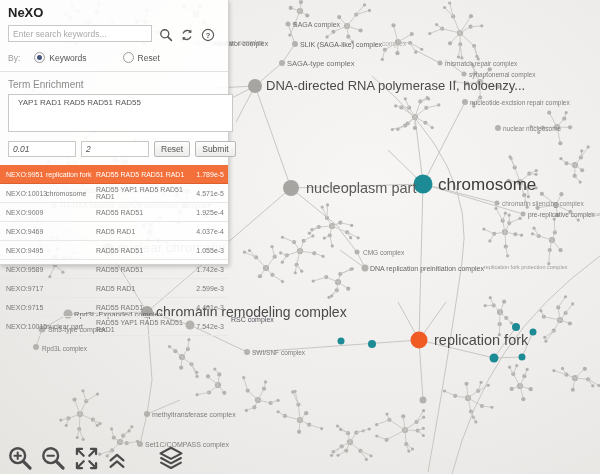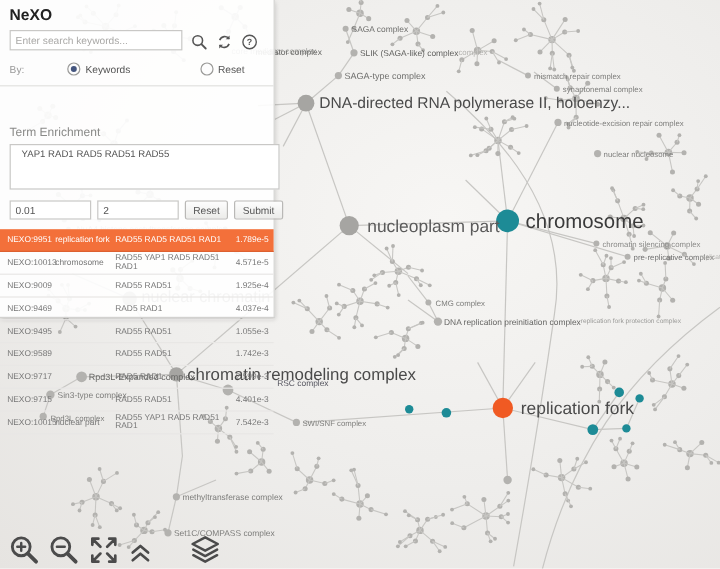--- a/index.html
+++ b/index.html
@@ -12,32 +12,32 @@
   .panel{position:absolute;left:0;top:0;width:229px;height:265px;box-sizing:border-box;
          background:rgba(255,255,255,0.90);border:1px solid #d2d1cf;border-left:none;border-top:none;
          box-shadow:1px 2px 4px rgba(0,0,0,0.18);z-index:10;}
   .panel-title{font-size:13px;font-weight:bold;color:#222;padding:5px 8px 3px 8px;}
   .search-row{display:flex;align-items:flex-end;padding:2px 8px 0 8px;gap:7px;}
   .search-row input{width:134px;height:15px;border:1px solid #c9c8c6;font-size:8.5px;
                     padding:0 4px;color:#555;background:#fff;outline:none;}
   .search-row input::placeholder{color:#a9a8a6;}
   .pico{width:14px;height:14px;flex:0 0 auto;cursor:pointer;}
   .by-row{display:flex;align-items:center;padding:10px 8px 8px 8px;font-size:8.5px;color:#555;
-          border-bottom:1px solid #e2e1df;gap:22px;}
+          border-bottom:1px solid #e2e1df;}
   .by-label{color:#999;margin-right:14px;}
   .radio{display:inline-block;width:9px;height:9px;border:1px solid #9a9a98;border-radius:50%;
          margin-right:4px;position:relative;background:#fdfdfd;vertical-align:-1px;cursor:pointer;}
   .radio.sel::after{content:"";position:absolute;left:2px;top:2px;width:5px;height:5px;border-radius:50%;
          background:#44557e;}
   .radio-group{margin-right:36px;display:flex;align-items:flex-end;}
-  .section-title{font-size:10px;color:#8a8a88;padding:7px 8px 4px 8px;margin-top:26px;}
+  .section-title{font-size:10px;color:#8a8a88;padding:7px 8px 4px 8px;}
   .query-area{display:block;margin:0 8px;width:205px;height:30px;border:1px solid #c9c8c6;resize:none;
               font-family:"Liberation Sans",sans-serif;font-size:8px;color:#555;padding:3px 9px;outline:none;background:#fff;}
   .param-row{display:flex;align-items:center;padding:9px 8px 0 8px;gap:5px;}
-  .param-row input{width:58px;height:14px;border:1px solid #c9c8c6;font-size:8.5px;padding:0 4px;color:#555;outline:none;}
+  .param-row input{width:58px;height:14px;border:1px solid #c9c8c6;font-size:8.5px;padding:0 4px;color:#555;outline:none;font-style:italic;}
   .btn{font-size:8.5px;color:#555;background:linear-gradient(#fdfdfd,#ececea);border:1px solid #b9b8b6;
        border-radius:2px;padding:2px 6px;cursor:pointer;white-space:nowrap;}
   .results{margin-top:8px;font-size:7px;}
   .trow{display:flex;align-items:center;height:18px;border-bottom:1px solid #e8e7e5;color:#777;cursor:pointer;
         padding:0 4px 0 6px;}
   .trow .c-id{width:40px;flex:0 0 auto;}
   .trow .c-name{width:50px;flex:0 0 auto;}
   .trow .c-genes{flex:1 1 auto;}
   .trow .c-p{width:36px;flex:0 0 auto;text-align:right;}
   .trow.sel{background:#f3703a;color:#fff;border-bottom-color:#dd6030;}

